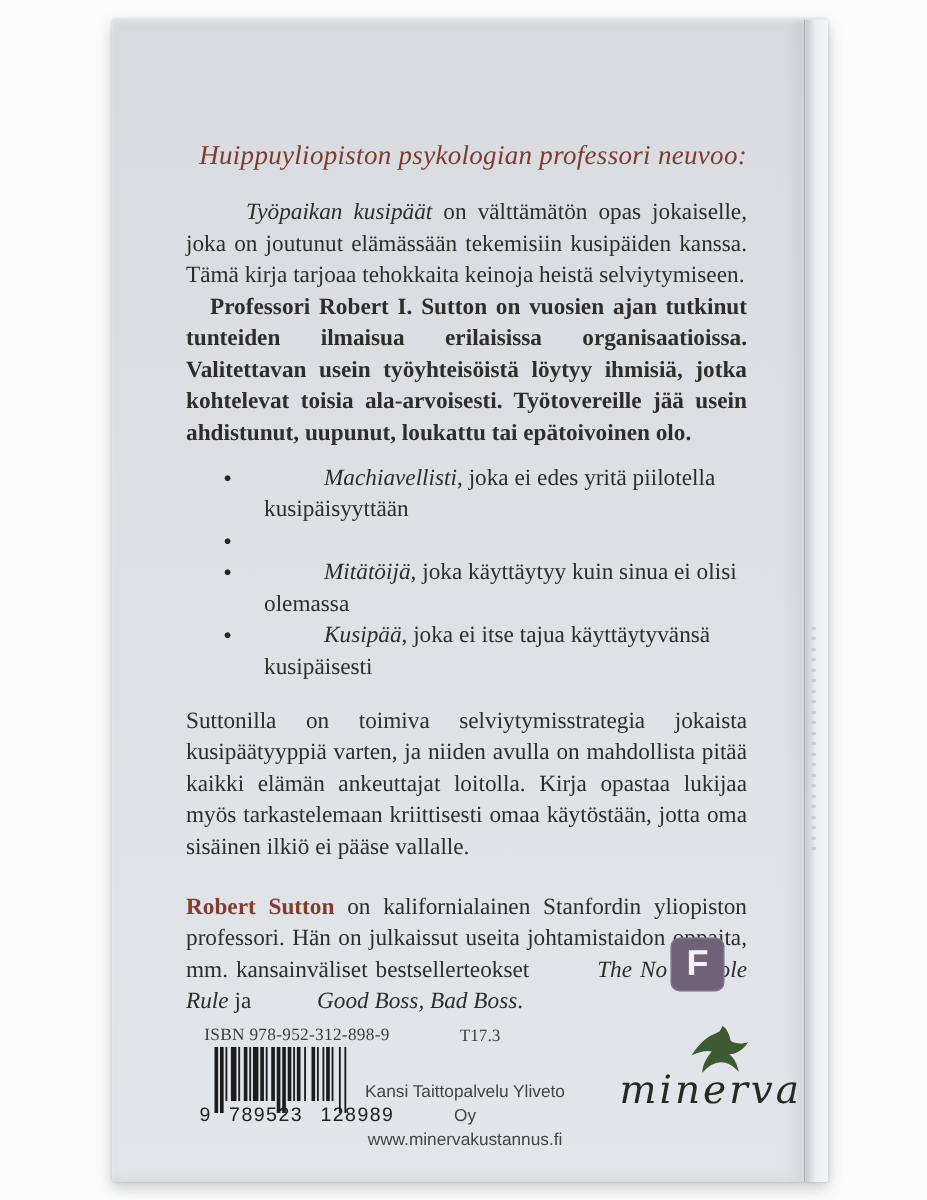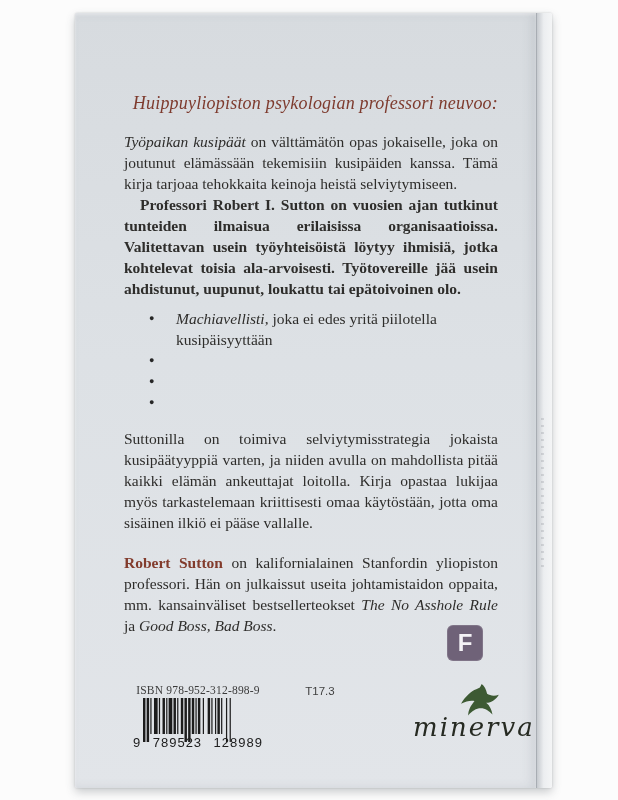--- a/index.html
+++ b/index.html
@@ -35,21 +35,21 @@
   .text-col{
     position:absolute;left:49px;top:77px;width:374px;
     color:#2e2d2b;font-size:15.5px;line-height:21px;
   }
   .press-quote{
     color:#7e3b2e;font-style:italic;font-size:18px;line-height:26px;
     margin:0 0 15px 0;letter-spacing:.2px;text-align:right;
   }
   .para{margin:0;text-align:justify;}
   .para.indent{text-indent:16px;font-weight:bold;}
-  .seg-italic{font-style:italic;}
+  .seg-italic{font-style:italic;margin-left:40px;}
   .seg-accent{color:#823b2c;font-weight:bold;}
   .bullet-list{margin:9px 0 0 0;padding:0;list-style:none;}
   .bullet-item{display:flex;margin:0;}
   .bullet-dot{flex:0 0 auto;width:27px;padding-left:25px;font-size:9px;line-height:21px;color:#262626;}
   .bullet-text{flex:1 1 auto;font-family:Liberation Serif, serif;}
   .para-strategy{margin-top:15px;}
   .para-author{margin-top:19px;}
   
   .f-badge{
     position:absolute;left:372px;top:612px;width:36px;height:36px;
@@ -63,21 +63,21 @@
   .isbn-label{font-family:Liberation Serif, serif;font-size:11.5px;color:#3b3b3b;letter-spacing:.2px;white-space:nowrap;text-align:center;}
   .barcode{position:relative;width:130px;height:52px;margin:2px auto 0 auto;}
   .barcode svg{display:block;}
   .barcode-digits{
     position:absolute;left:0;top:37px;width:130px;
     display:flex;justify-content:space-between;
     font-family:"Liberation Sans",sans-serif;font-size:13px;color:#202020;
     letter-spacing:1px;
   }
   .credits-block{position:absolute;left:160px;top:672px;width:150px;text-align:center;color:#4a4a4a;}
-  .code-label{font-family:Liberation Sans, sans-serif;font-size:11.5px;color:#3f3f3f;padding-left:20px;}
+  .code-label{font-family:Liberation Serif, serif;font-size:11.5px;color:#3f3f3f;padding-left:20px;}
   .credit-lines{margin-top:23px;font-family:"Liberation Sans",sans-serif;font-size:11.5px;line-height:16px;color:#434343;}
   .publisher-block{position:absolute;left:338px;top:670px;width:120px;}
   .bird{display:block;margin:0 auto -6px 44px;}
   .publisher-name{
     font-family:"DejaVu Serif",serif;font-style:italic;font-size:26px;
     color:#262a22;letter-spacing:2px;line-height:28px;
   }
 </style>
 </head>
 <body>
@@ -96,23 +96,25 @@
       <ul class="bullet-list">
         <li class="bullet-item">
           <span class="bullet-dot">●</span>
           <span class="bullet-text"><span class="seg-italic">Machiavellisti</span><span class="seg-plain">, joka ei edes yritä piilotella kusipäisyyttään</span></span>
         </li>
         <li class="bullet-item">
           <span class="bullet-dot">●</span>
         </li>
         <li class="bullet-item">
           <span class="bullet-dot">●</span>
+          <span class="bullet-text"><span class="seg-italic">Mitätöijä</span><span class="seg-plain">, joka käyttäytyy kuin sinua ei olisi olemassa</span></span>
         </li>
         <li class="bullet-item">
           <span class="bullet-dot">●</span>
+          <span class="bullet-text"><span class="seg-italic">Kusipää</span><span class="seg-plain">, joka ei itse tajua käyttäytyvänsä kusipäisesti</span></span>
         </li>
       </ul>
 
       <p class="para para-strategy"><span class="seg-plain">Suttonilla on toimiva selviytymisstrategia jokaista kusipäätyyppiä varten, ja niiden avulla on mahdollista pitää kaikki elämän ankeuttajat loitolla. Kirja opastaa lukijaa myös tarkastelemaan kriittisesti omaa käytöstään, jotta oma sisäinen ilkiö ei pääse vallalle.</span></p>
       <p class="para para-author"><span class="seg-accent">Robert Sutton</span><span class="seg-plain"> on kalifornialainen Stanfordin yliopiston professori. Hän on julkaissut useita johtamistaidon oppaita, mm. kansainväliset bestsellerteokset </span><span class="seg-italic">The No Asshole Rule</span><span class="seg-plain"> ja </span><span class="seg-italic">Good Boss, Bad Boss</span><span class="seg-plain">.</span></p>
     </div>
 
     <div class="f-badge">
       <span>F</span>
     </div>
@@ -149,20 +151,24 @@
         <div class="barcode-digits">
           <span>9</span>
           <span>789523</span>
           <span>128989</span>
         </div>
       </div>
     </div>
 
     <div class="credits-block">
       <div class="code-label">T17.3</div>
+      <div class="credit-lines">
+        <div>Kansi Taittopalvelu Yliveto Oy</div>
+        <div>www.minervakustannus.fi</div>
+      </div>
     </div>
 
     <div class="publisher-block">
       <svg class="bird" width="44" height="36" viewBox="0 0 48 40">
         <path fill="#3d5a33" d="M27,1 L25,5 L21,7 C15,9 9,15 4,23 C10,20 15,19 19,20 C15,25 12,30 12,36 C16,31 21,28 26,28 C31,28 35,31 39,35 C38,30 36,25 32,22 C38,22 43,18 46,13 C41,15 36,14 33,12 C32,7 30,3 27,1 Z"></path>
       </svg>
       <div class="publisher-name">minerva</div>
     </div>
 
   </div>

